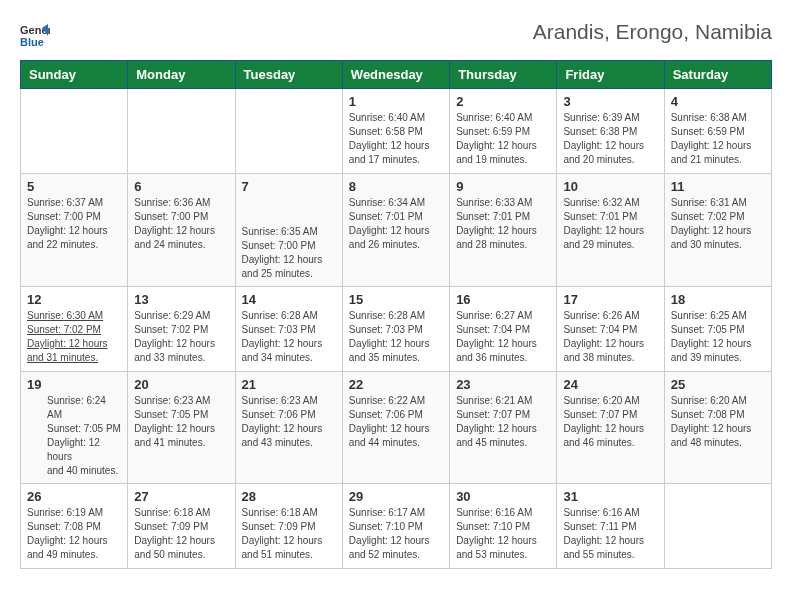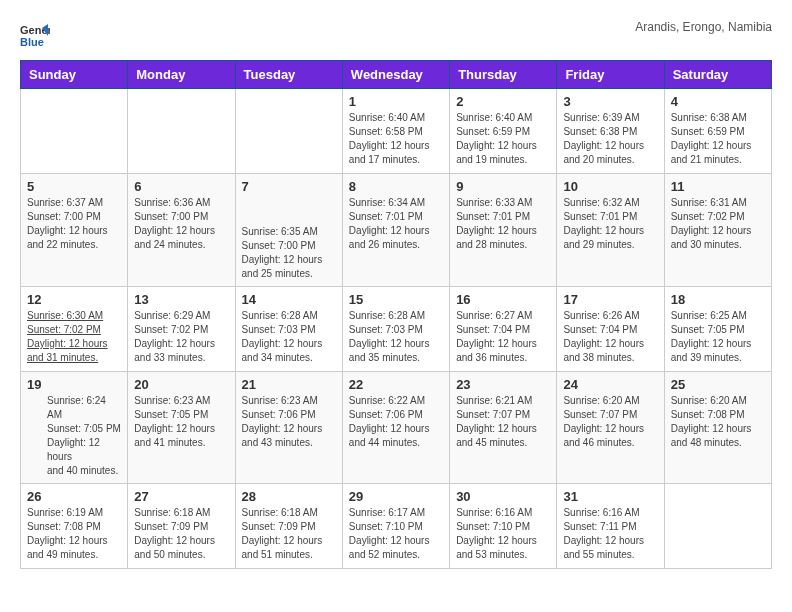--- a/index.html
+++ b/index.html
@@ -27,30 +27,30 @@
     }
     .title-block {
       text-align: right;
     }
     .month-title {
       font-size: 32px;
       font-weight: bold;
       color: #333;
     }
     .location-title {
-      font-size: 12px;
+      font-size: 21px;
       color: #555;
     }
     .calendar {
       width: 100%;
       border-collapse: collapse;
       border: 1px solid #ccc;
     }
     .calendar th {
-      background-color: #6d28d9;
+      background-color: #15803d;
       color: #fff;
       text-align: left;
       padding: 6px 8px;
       font-size: 13px;
       border: 1px solid #1a5090;
     }
     .calendar td {
       vertical-align: top;
       padding: 5px 6px;
       font-size: 10.5px;

